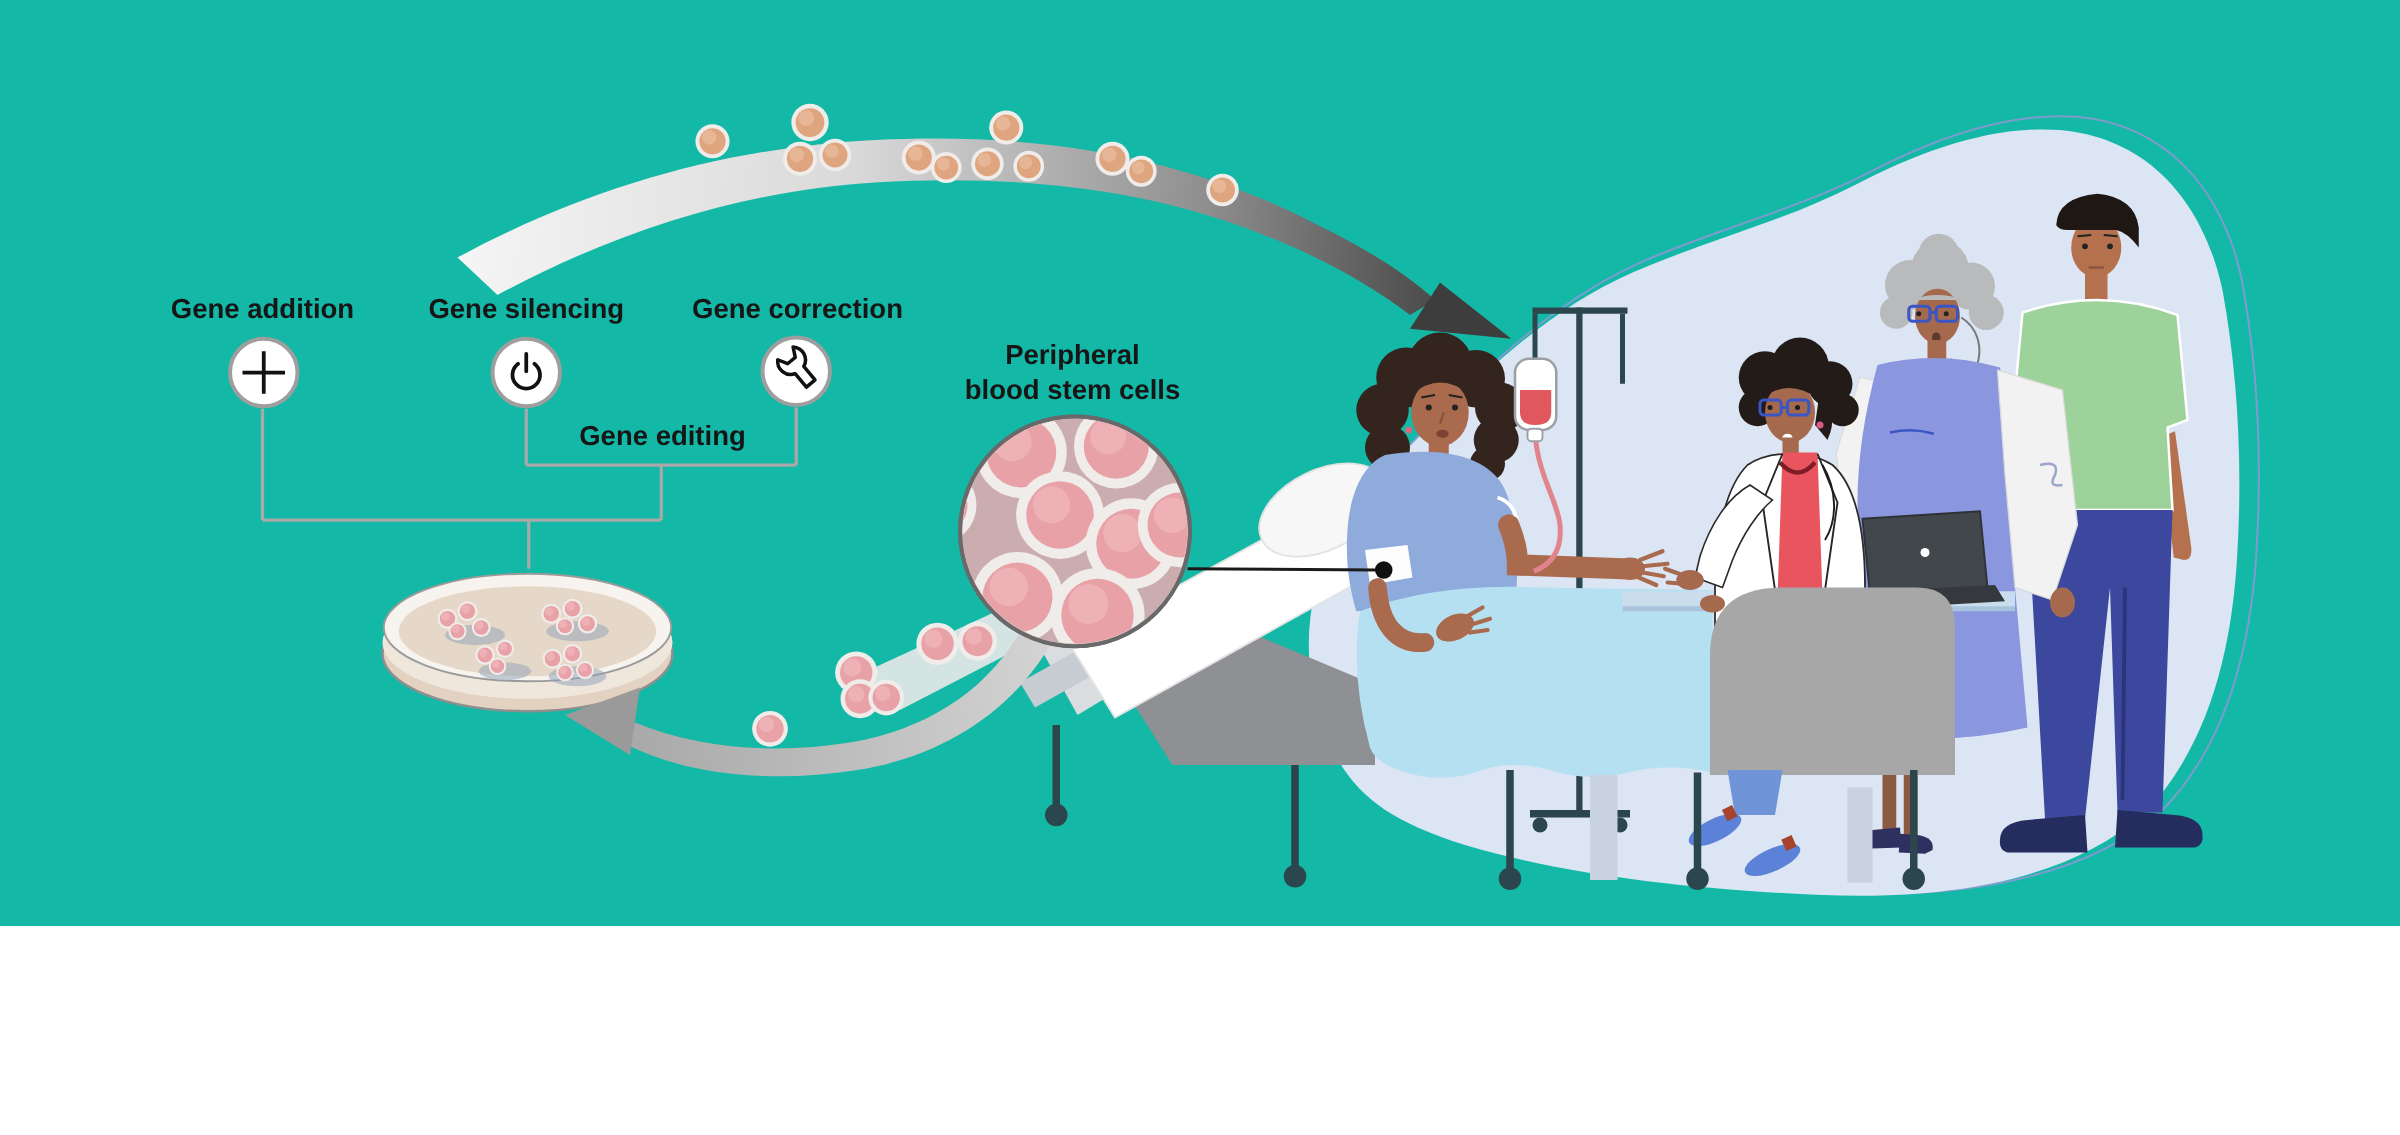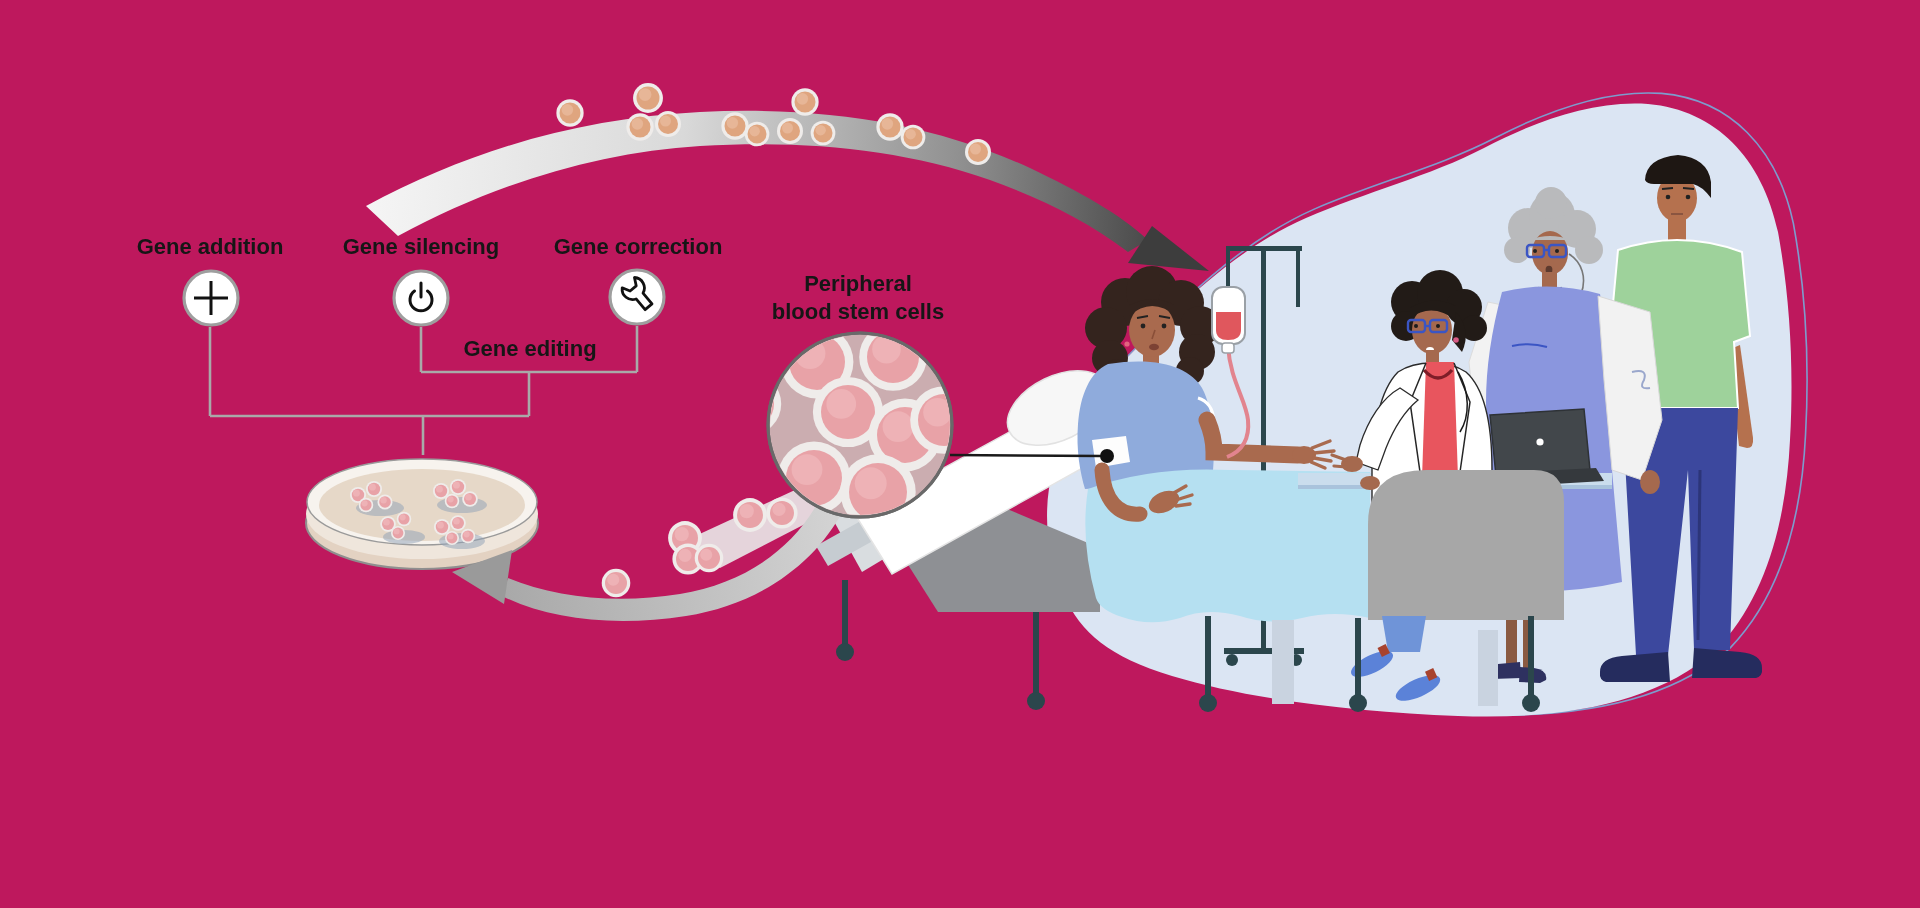--- a/index.html
+++ b/index.html
@@ -1,16 +1,16 @@
 <!DOCTYPE html>
 <html><head>
 <meta charset="utf-8">
 <style>
   html,body{margin:0;padding:0;background:#ffffff;}
-  .stage{width:1920px;height:908px;position:relative;background:#be185d;overflow:hidden;}
+  .stage{width:1920px;height:741px;position:relative;background:#14b8a6;overflow:hidden;}
   svg{display:block;}
   text{font-family:"Liberation Sans","DejaVu Sans",sans-serif;font-weight:bold;fill:#161616;}
   .lbl{font-size:22px;}
 </style>
 </head>
 <body>
 
 <div class="stage">
 <svg width="1920" height="908" viewBox="0 0 1920 908">
   <defs>

